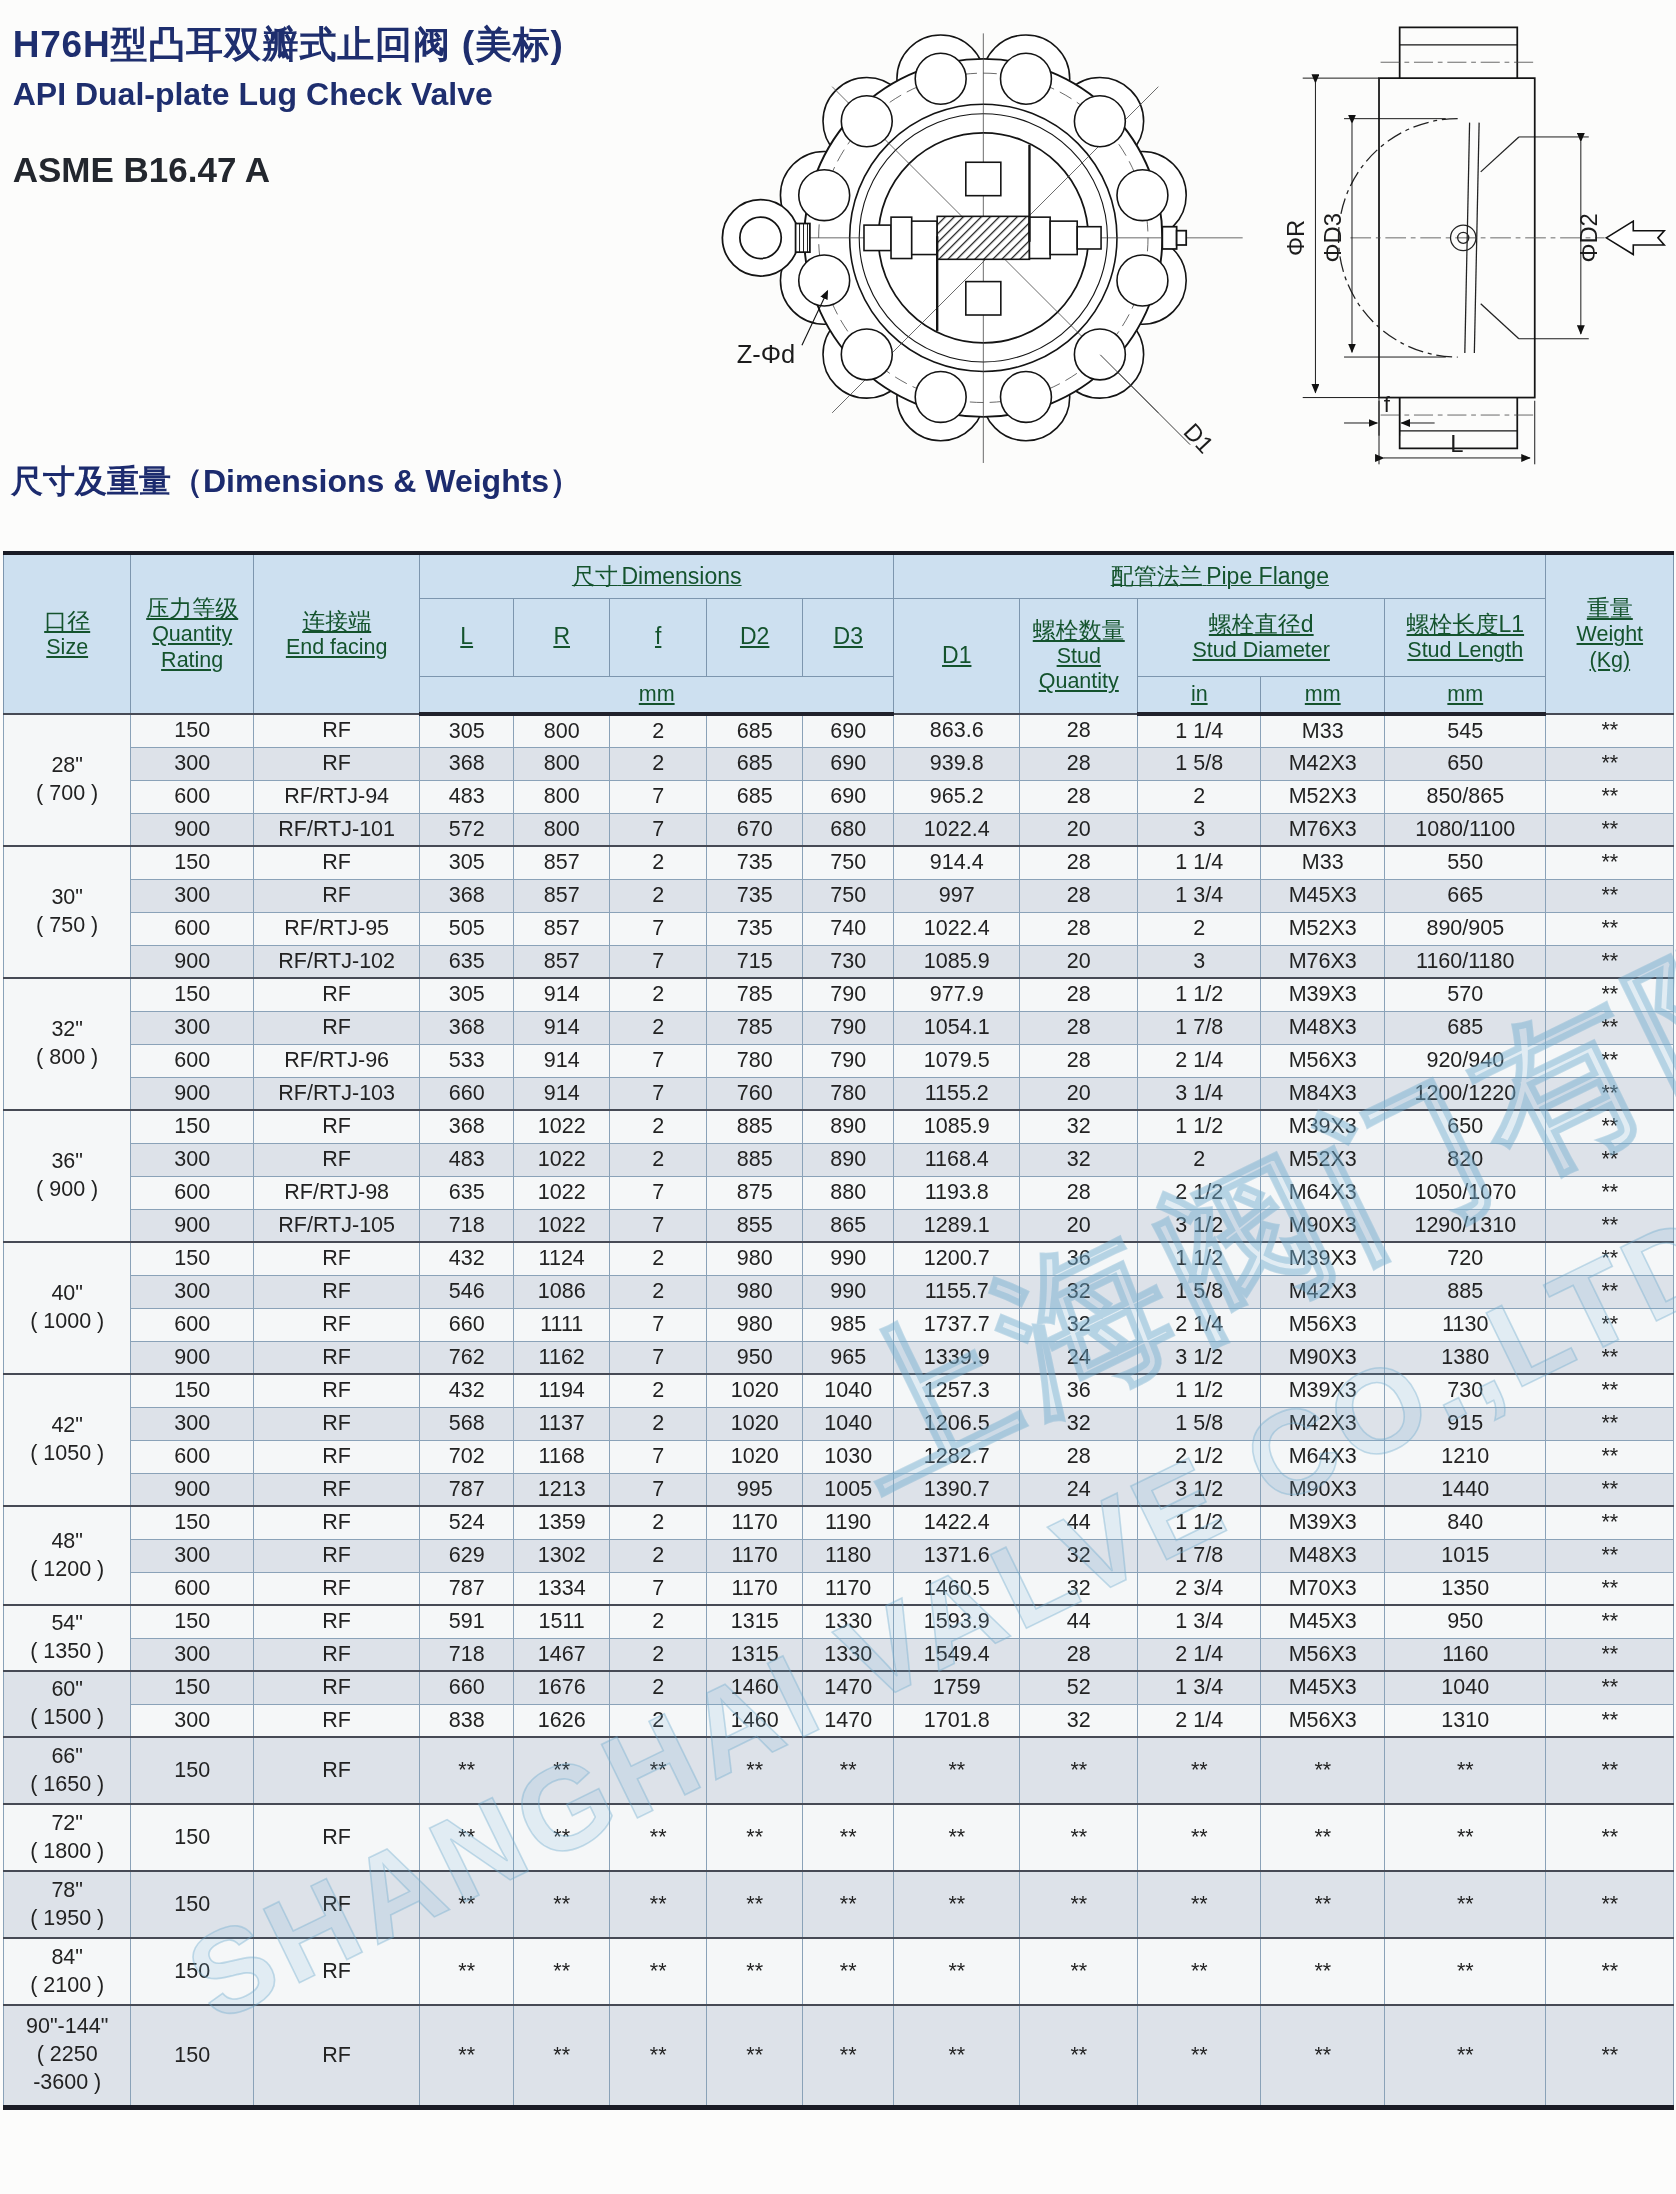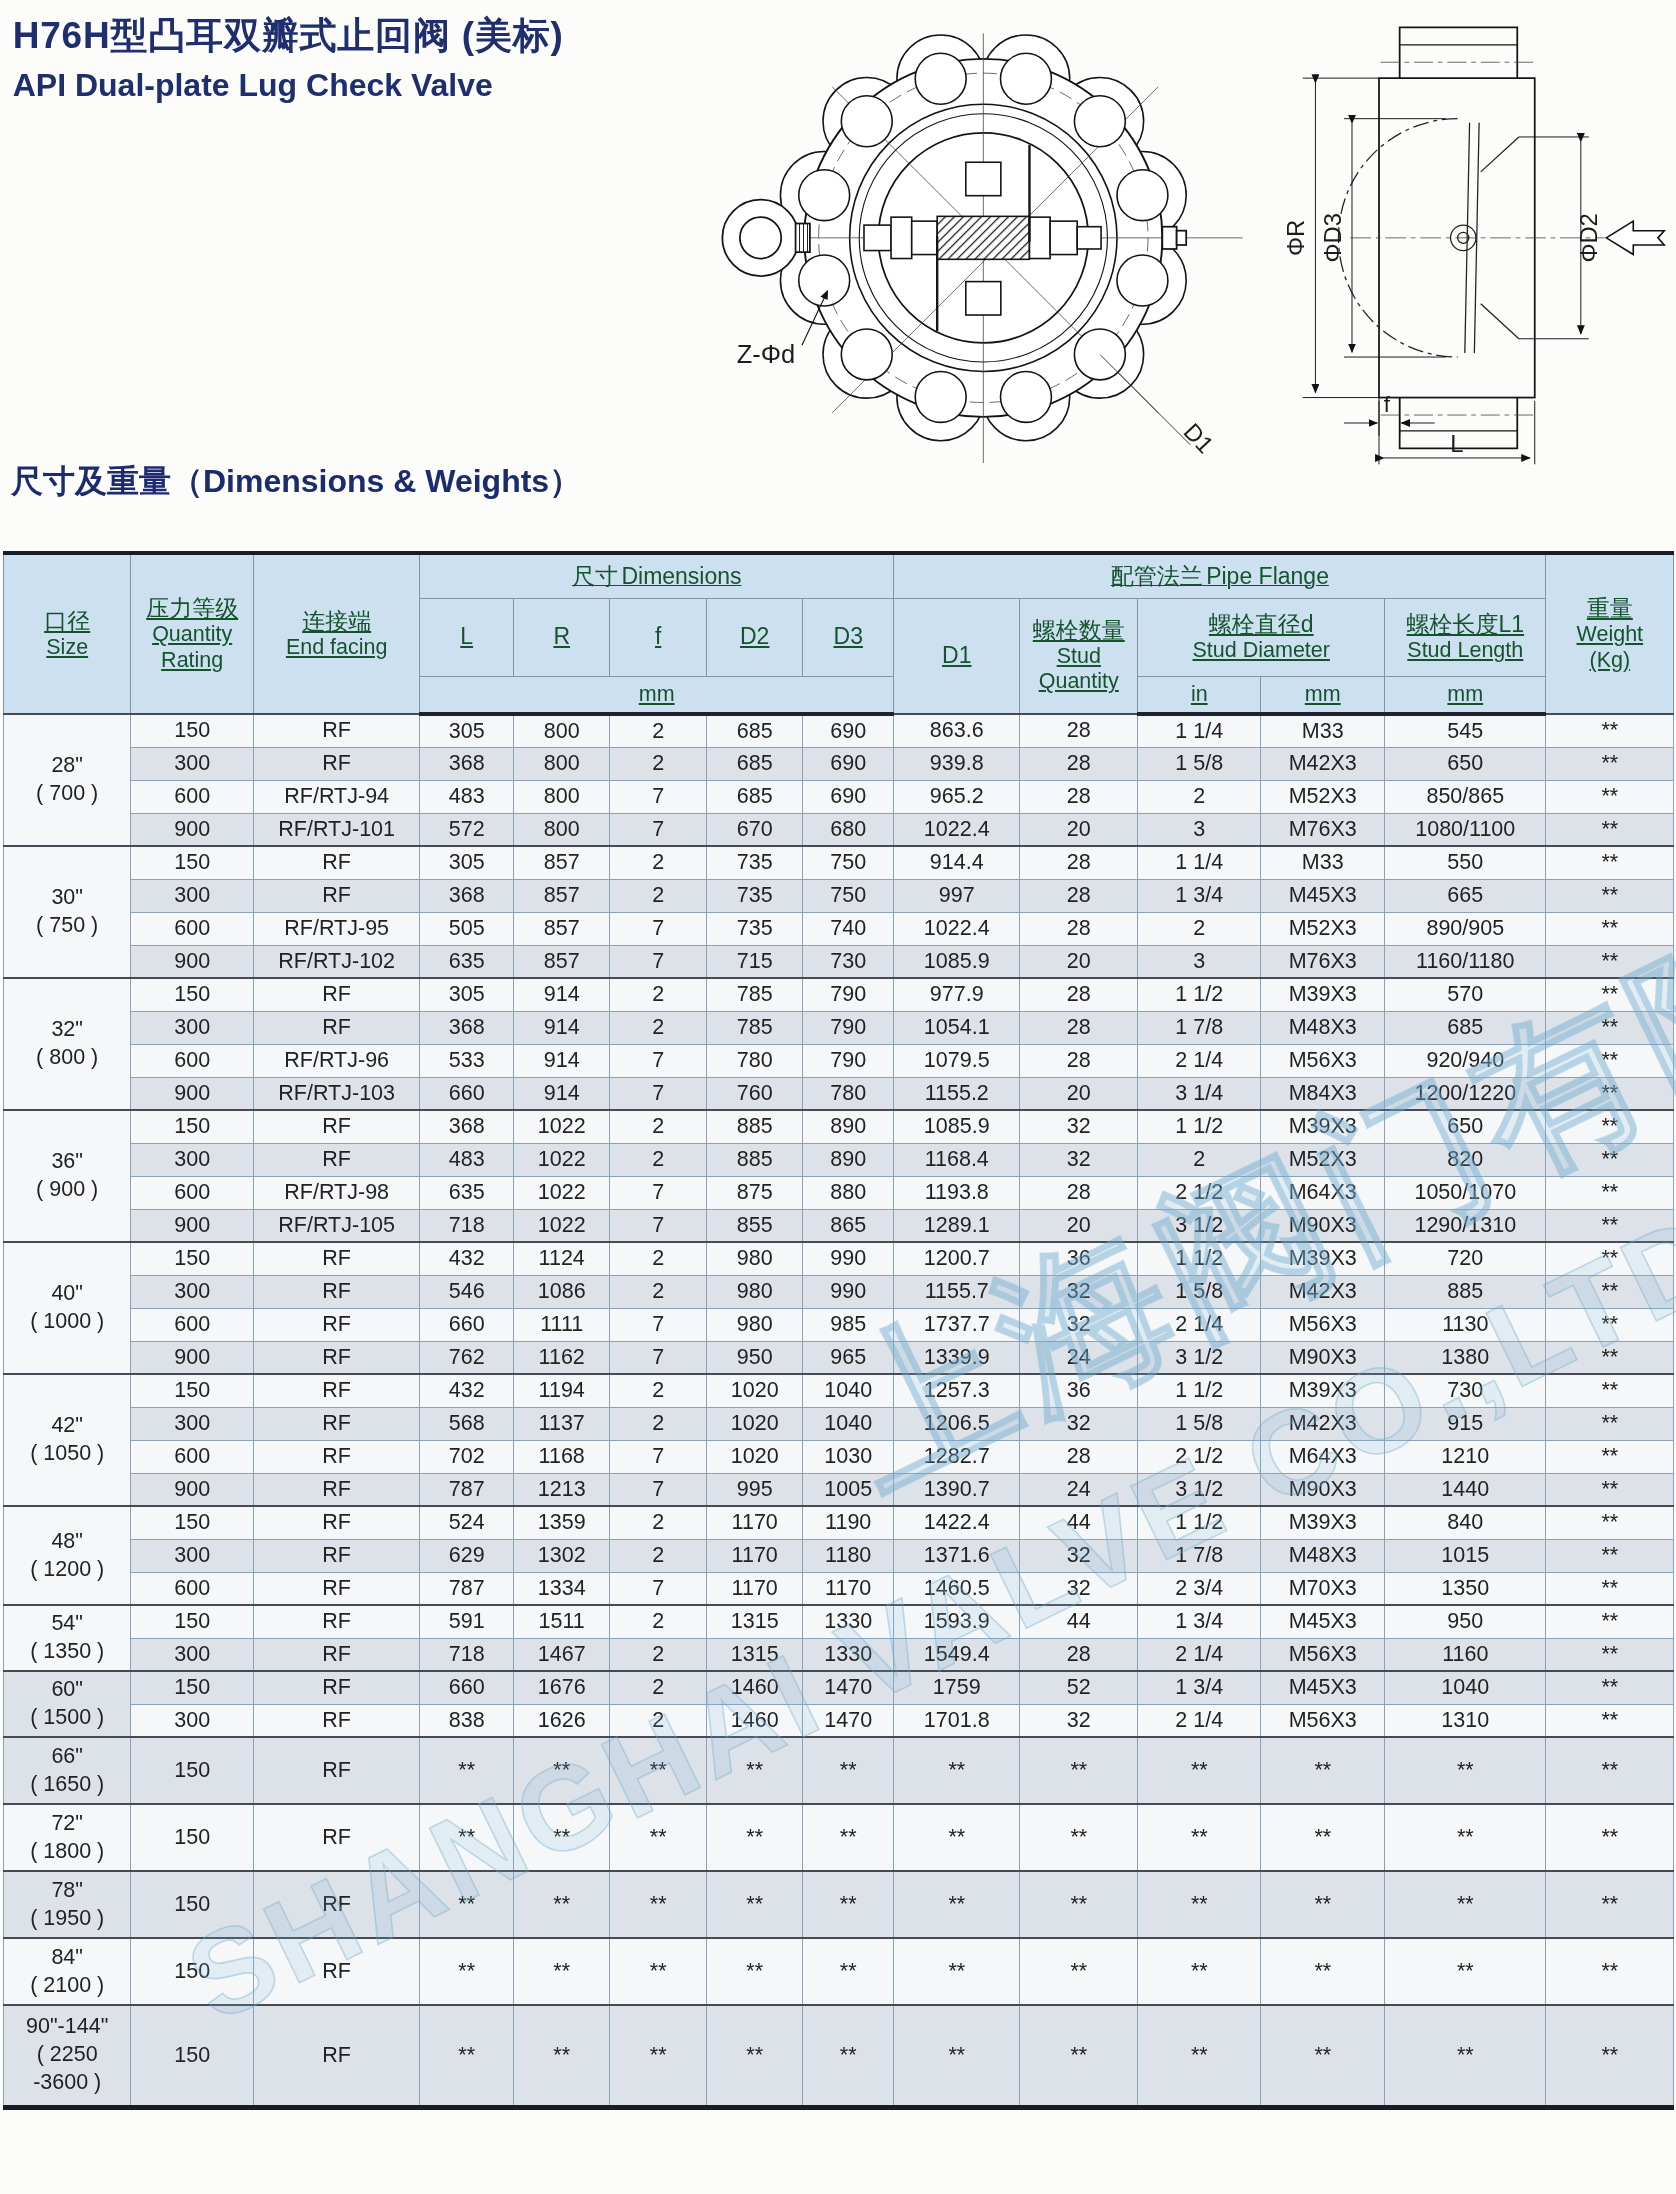--- a/index.html
+++ b/index.html
@@ -5,21 +5,21 @@
   * { box-sizing: border-box; margin: 0; padding: 0; }
   html,body { width: 1676px; height: 2194px; }
   body {
     position: relative;
     background: #fcfcfb;
     font-family: "Liberation Sans", "DejaVu Sans", sans-serif;
     color: #22262b;
     overflow: hidden;
   }
   
-  .titles { position: absolute; left: 12.7px; top: 11px; width: 684px; }
+  .titles { position: absolute; left: 12.7px; top: 20px; width: 684px; }
   .title-cn { font-size: 37px; font-weight: bold; color: #1e2e6e; letter-spacing: 0.8px; }
   .title-en { font-size: 32px; font-weight: bold; color: #1e2e6e; margin-top: 6.4px; }
   .standard { font-size: 35px; font-weight: bold; color: #23272e; margin-top: 37px; }
   .section-title {
     position: absolute; left: 11px; top: 460px;
     font-size: 32px; font-weight: bold; color: #1c2b6e;
   }
   
   .diagram { position: absolute; }
   .fv { left: 681px; top: 3.2px; }
@@ -74,20 +74,21 @@
     background: #f5f7f8 !important;
   }
   td.size-cell.shaded { background: #dde2e9 !important; }
 </style>
 </head>
 <body>
 
 <div class="titles">
   <div class="title-cn">H76H型凸耳双瓣式止回阀 (美标)</div>
   <div class="title-en">API Dual-plate Lug Check Valve</div>
+  <div class="standard">ASME B16.47 A</div>
 </div>
 
 <svg class="diagram fv" width="576" height="484" viewBox="0 0 724 608">
   <defs>
     <pattern id="hatch" width="8" height="8" patternUnits="userSpaceOnUse" patternTransform="rotate(45)">
       <rect width="8" height="8" fill="#ffffff"></rect>
       <line x1="0" y1="0" x2="0" y2="8" stroke="#222" stroke-width="3.2"></line>
     </pattern>
     <marker id="ah" markerWidth="12" markerHeight="10" refX="10" refY="5" orient="auto" markerUnits="userSpaceOnUse">
       <path d="M0,0 L12,5 L0,10 Z" fill="#111"></path>

